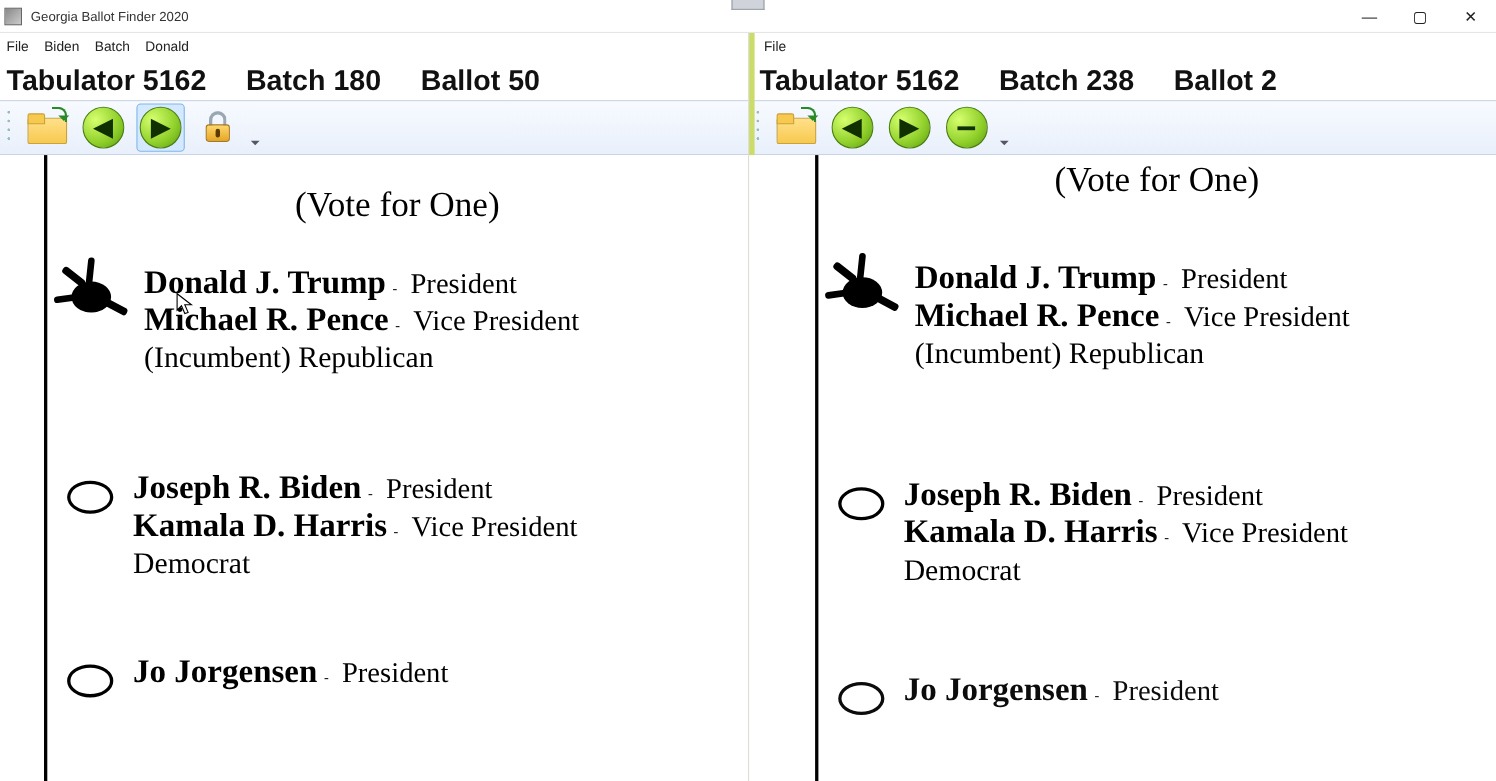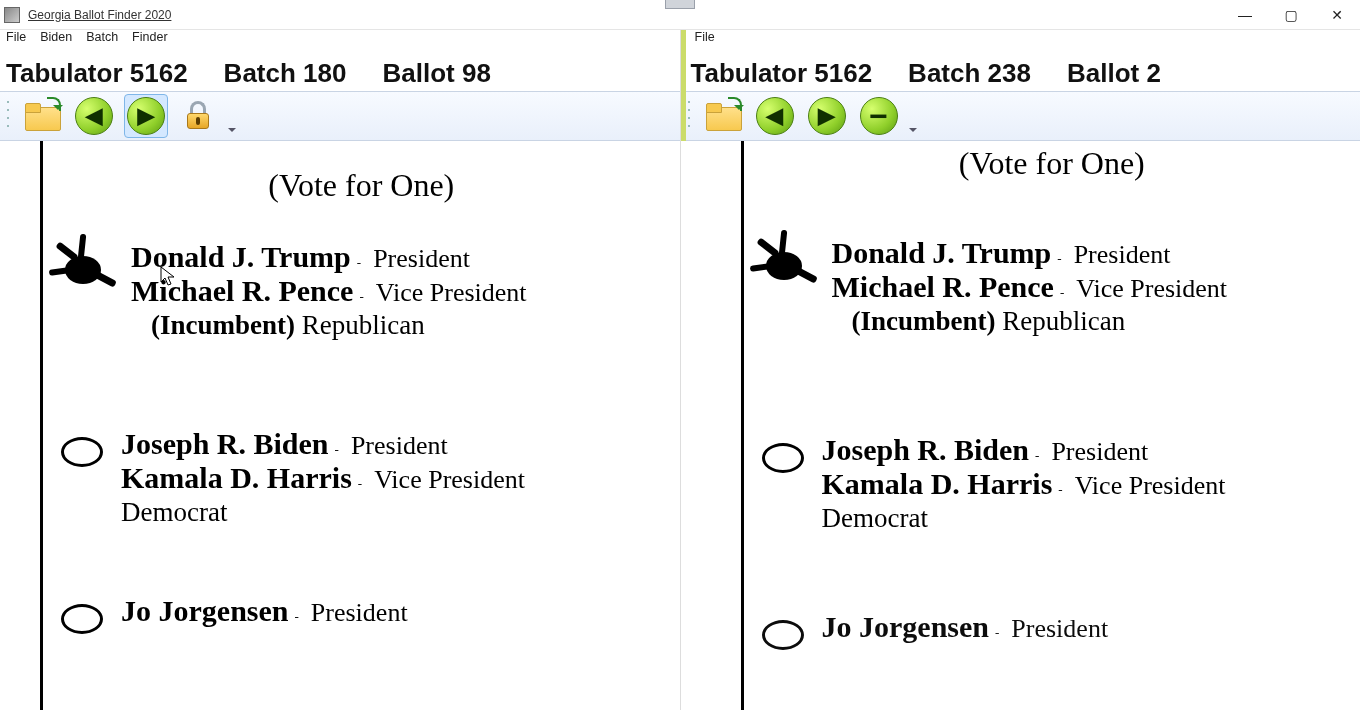--- a/index.html
+++ b/index.html
@@ -20,21 +20,21 @@
     align-items: center;
     padding: 0 4px;
     position: relative;
   }
   .titlebar .app-icon {
     width: 16px; height: 16px;
     background: linear-gradient(135deg,#888,#ccc);
     border: 1px solid #666;
     margin-right: 8px;
   }
-  .titlebar .title { color: #333; font-size: 12px; text-decoration: underline; }
+  .titlebar .title { color: #333; font-size: 12px; }
   .titlebar .watermark {
     position: absolute;
     right: 120px;
     top: 2px;
     font-size: 22px;
     font-weight: 600;
     color: #b91c1c;
     letter-spacing: 0.5px;
     margin-top: 24px;
   }
@@ -72,20 +72,21 @@
     flex: 1;
     display: flex;
     flex-direction: column;
     border-right: 1px solid #ddd;
     min-width: 0;
   }
   .pane:last-child { border-right: none; }
   .menubar {
     height: 24px;
     display: flex;
+    align-items: center;
     padding: 0 6px;
     gap: 14px;
     background: #fff;
     font-size: 12.5px;
     color: #222;
   }
   .menubar span { cursor: default; }
   .infoline {
     padding: 4px 6px 2px 6px;
     font-size: 26px;
@@ -211,21 +212,21 @@
   .filled-mark .s1,.filled-mark .s2,.filled-mark .s3,.filled-mark .s4{
     position:absolute;background:#000;border-radius:3px;
   }
   .filled-mark .s1{left:26px;top:-6px;width:6px;height:26px;transform:rotate(6deg);}
   .filled-mark .s2{left:-4px;top:28px;width:28px;height:6px;transform:rotate(-8deg);}
   .filled-mark .s3{left:34px;top:34px;width:30px;height:7px;transform:rotate(28deg);}
   .filled-mark .s4{left:2px;top:8px;width:24px;height:7px;transform:rotate(38deg);}
   .ctext .name{font-size:30px;font-weight:800;}
   .ctext .role{font-size:26px;font-weight:400;margin-left:6px;text-align:right;}
   .ctext .party{font-size:27px;margin-top:2px;}
-  .ctext .inc{font-weight:700;margin-left:20px;}
+  .ctext .inc{font-weight:400;}
   .dash{font-weight:400;margin:0 6px;}
   .cursor{
     position:absolute;left:160px;top:125px;width:16px;height:22px;
     pointer-events:none;
   }
 </style>
 </head>
 <body>
 
 <div class="titlebar">
@@ -240,26 +241,26 @@
   </div>
 </div>
 
 <div class="panes">
 
   <div class="pane">
     <div class="menubar">
       <span>File</span>
       <span>Biden</span>
       <span>Batch</span>
-      <span>Finder</span>
+      <span>Donald</span>
     </div>
     <div class="infoline">
       <span><span>Tabulator</span>&nbsp;<span>5162</span></span>
       <span><span>Batch</span>&nbsp;<span>180</span></span>
-      <span><span>Ballot</span>&nbsp;<span>98</span></span>
+      <span><span>Ballot</span>&nbsp;<span>50</span></span>
     </div>
     <div class="toolbar">
       <div class="grip"></div>
       <div class="tbtn">
         <div class="folder-ico">
             <div class="folder-arrow"></div>
           </div>
       </div>
       <div class="tbtn">
           <div class="circ">◀</div>

